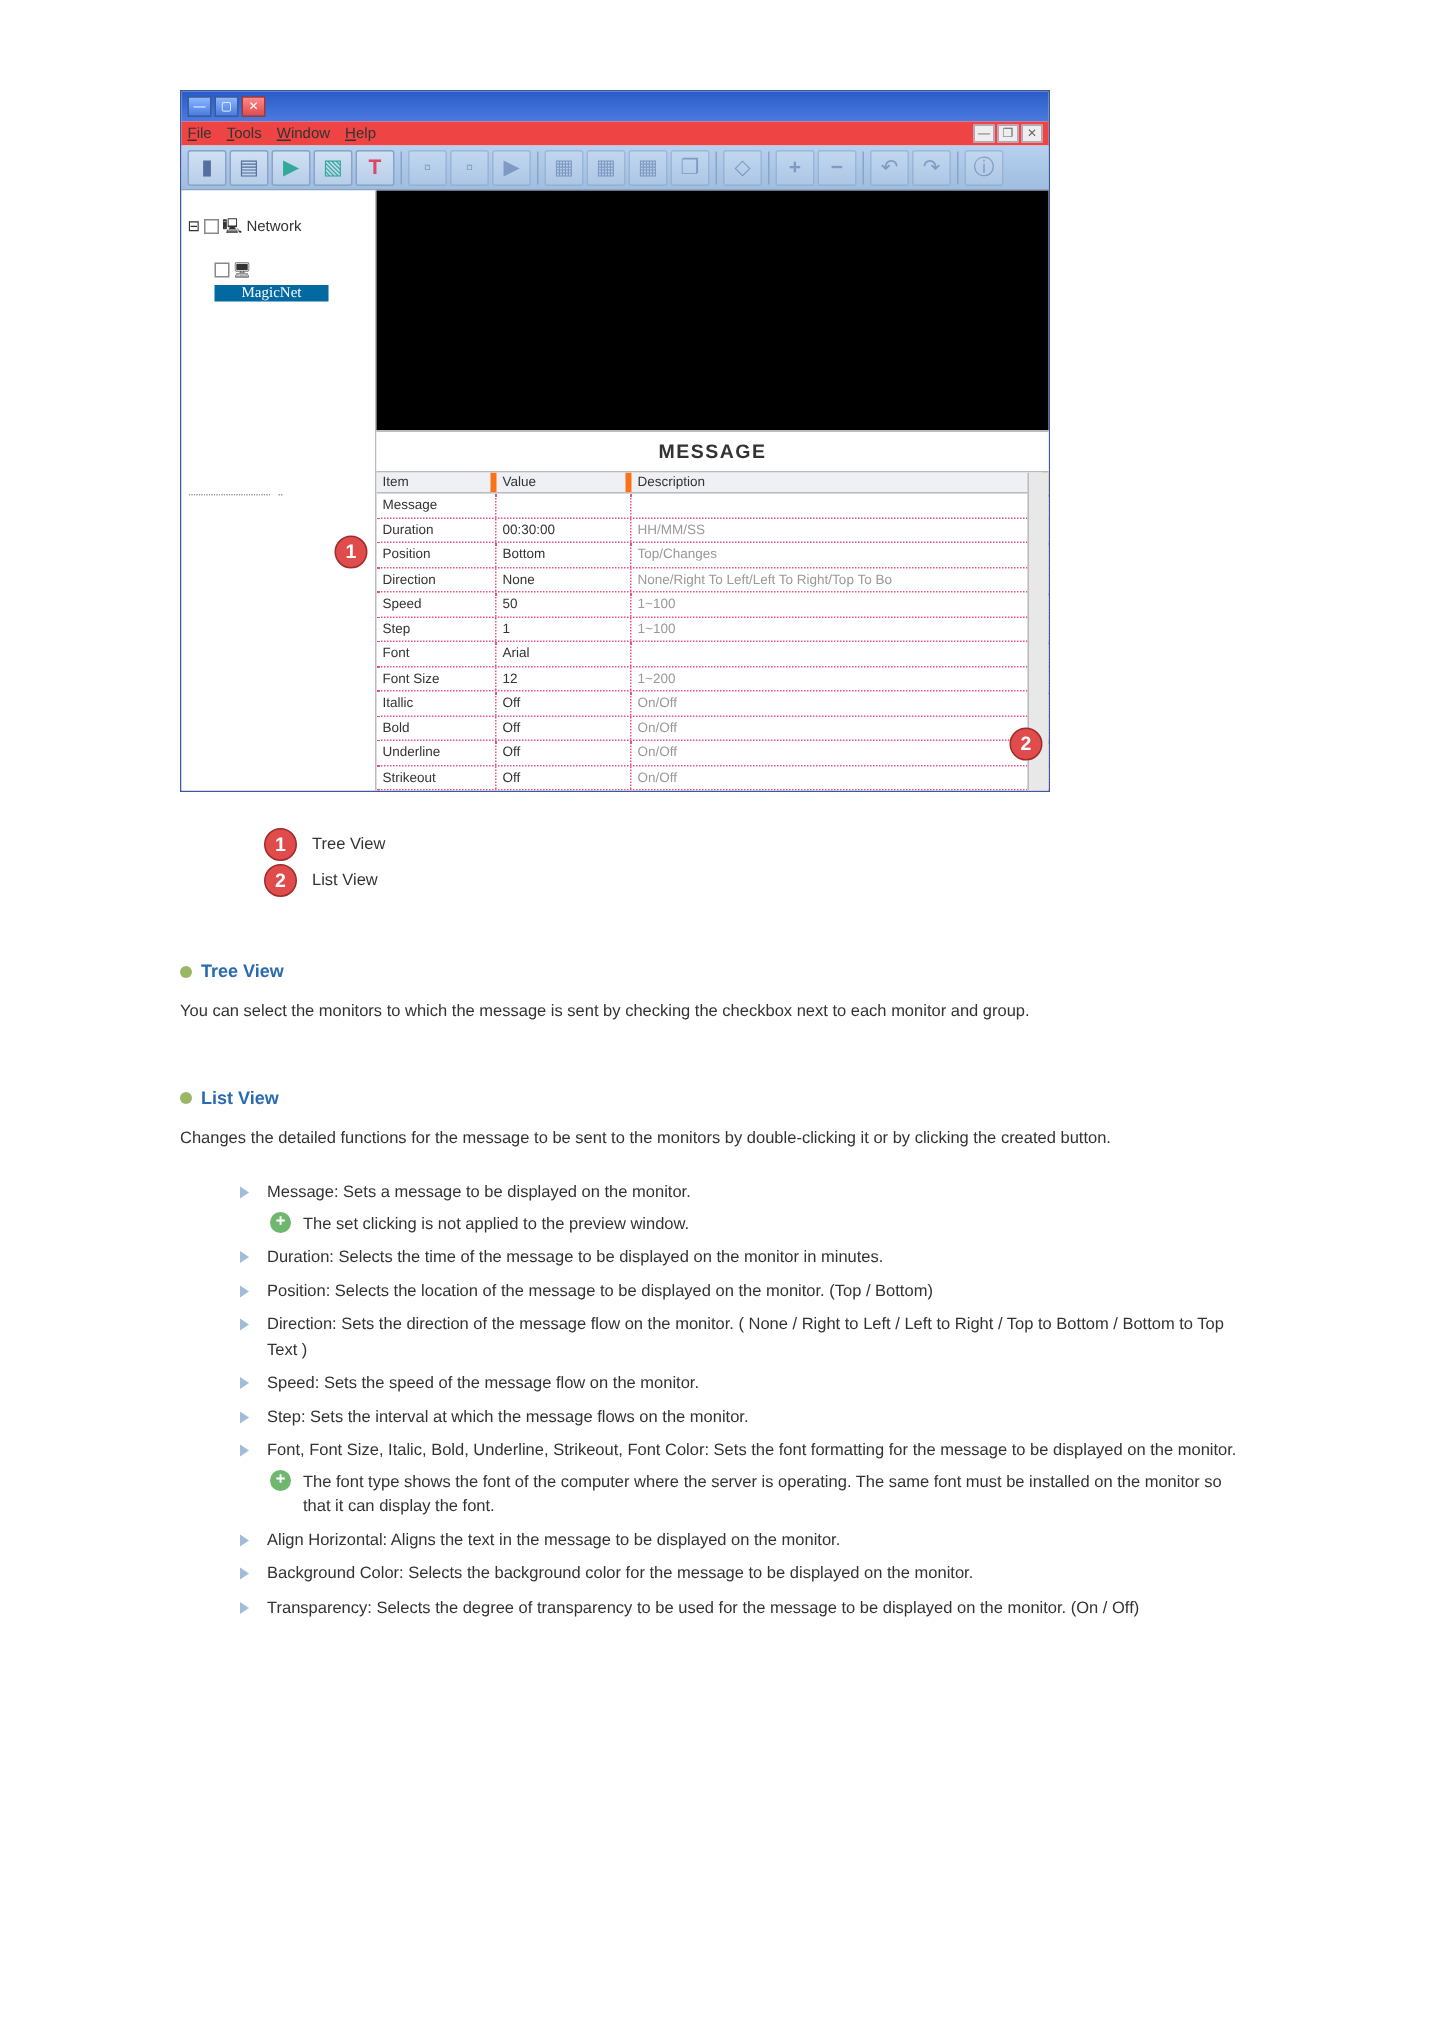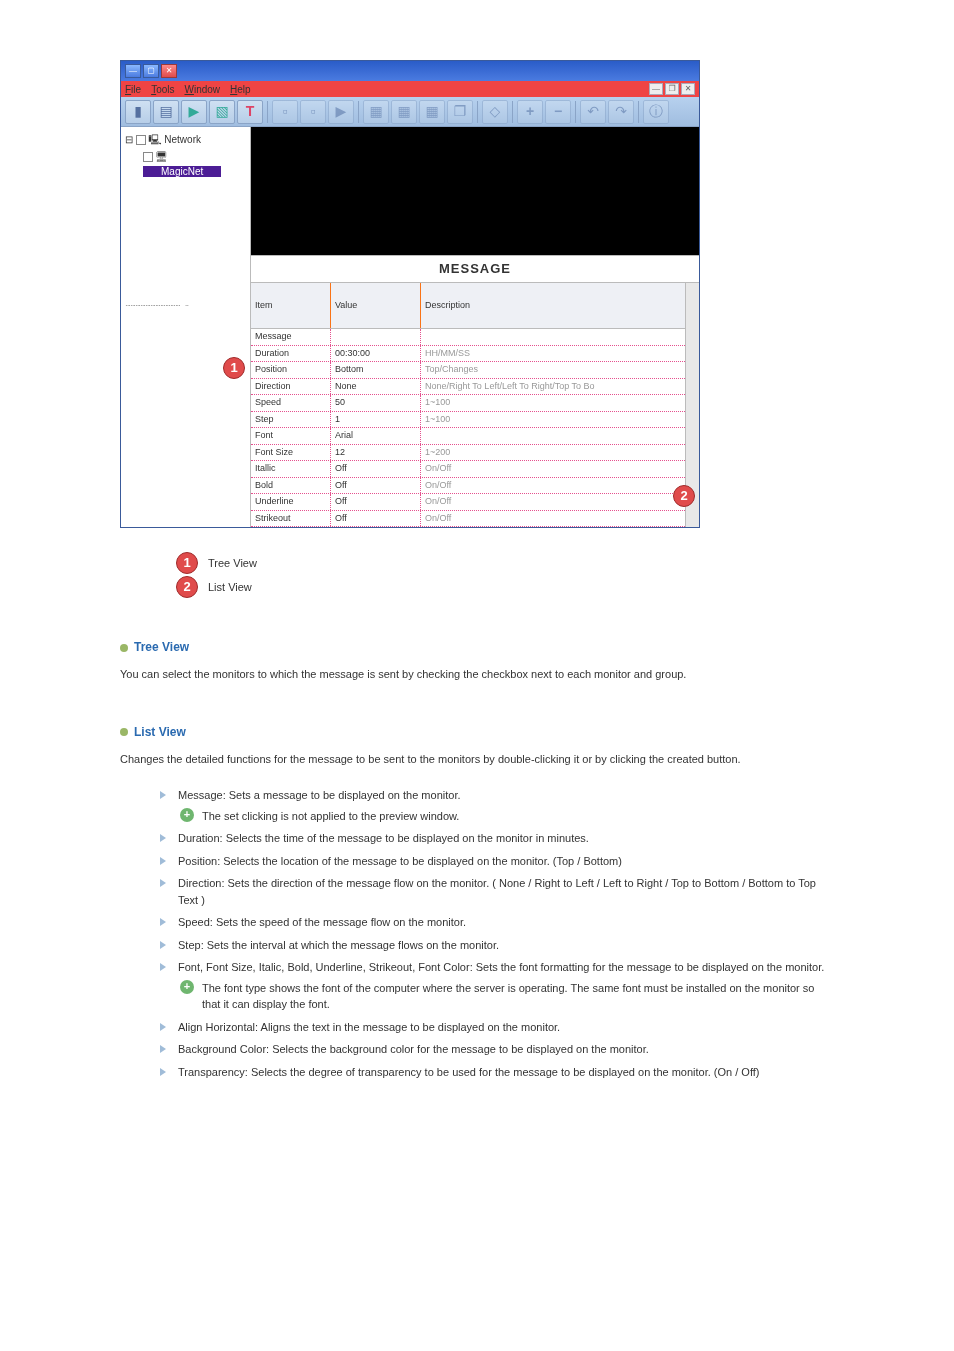--- a/index.html
+++ b/index.html
@@ -109,36 +109,38 @@
   }
   .tree-pane {
     width: 130px;
     border-right: 1px solid #bbb;
     padding: 4px;
     font-size: 10px;
     position: relative;
   }
   .tree-node {
     padding: 1px 0;
+    margin-top: 12px;
   }
   .tree-node .cb {
     display:inline-block;
     width:10px;height:10px;
     border:1px solid #888;
     background:#fff;
     margin-right:2px;
     vertical-align:middle;
   }
   .tree-node.child {
     padding-left: 18px;
   }
   .tree-node .sel {
-    background: #4c1d95;
+    background: #0369a1;
     color:#fff;
     padding: 0 18px;
+    font-family: Liberation Serif, serif;
   }
   .tree-marker {
     color:#888;
     font-size:8px;
     margin-top:120px;
     letter-spacing:-1px;
   }
 
   .callout {
     position:absolute;
@@ -177,22 +179,22 @@
     font-size:9px;
     position: relative;
     overflow: hidden;
   }
   .grid-header {
     display:flex;
     background:#eef0f5;
     border-bottom:1px solid #bbb;
   }
   .grid-header > div {
-    padding:16px 4px;
-    border-right:1px solid #f97316;
+    padding:0 4px;
+    border-right:4px solid #f97316;
   }
   .grid-row {
     display:flex;
     border-bottom:1px dotted #e5508e;
   }
   .grid-row > div {
     padding:1px 4px;
     border-right:1px dotted #e5508e;
     white-space:nowrap;
     overflow:hidden;

